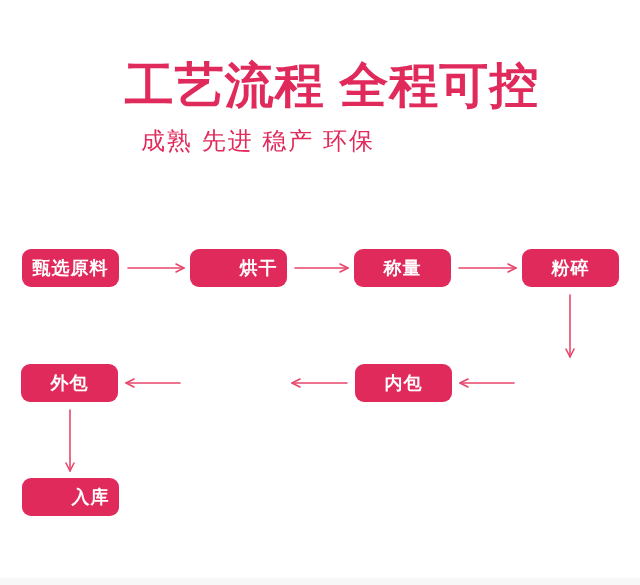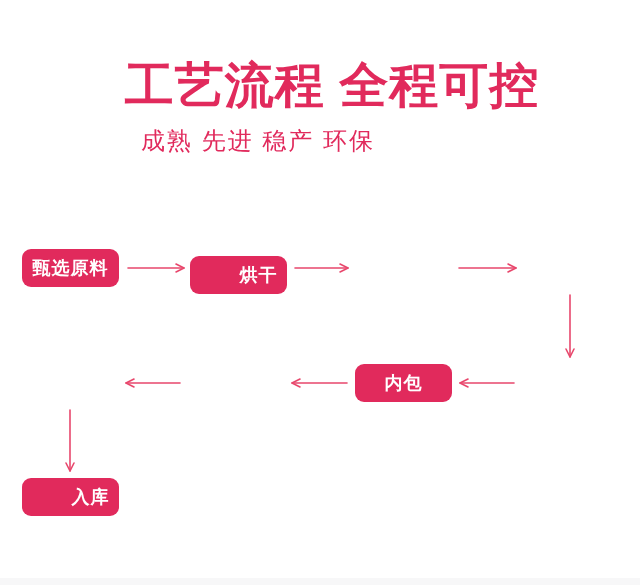--- a/index.html
+++ b/index.html
@@ -53,21 +53,21 @@
     font-size:18px;
     font-weight:600;
     letter-spacing:1px;
     display:flex;
     align-items:center;
     justify-content:center;
     font-family:Liberation Mono, monospace;
   }
   
   .n-select {left:22px;  top:249px;}
-  .n-dry    {left:190px; top:256px;padding-left:40px;}
+  .n-dry    {left:190px; top:249px;padding-left:40px;}
   .n-weigh  {left:354px; top:249px;}
   .n-crush  {left:522px; top:249px;}
   
   .n-outer  {left:21px;  top:364px;}
   .n-qc     {left:188px; top:364px;}
   .n-inner  {left:355px; top:364px;}
   .n-mix    {left:522px; top:364px;}
   
   .n-store  {left:22px;  top:478px;padding-left:40px;}
   .arrows{
@@ -95,21 +95,24 @@
 </head>
 <body>
 
 <div class="page">
 
   <div class="title">工艺流程 全程可控</div>
   <div class="subtitle">成熟 先进 稳产 环保</div>
 
   <div class="node n-select">甄选原料</div>
   <div class="node n-dry">烘干</div>
+  <div class="node n-weigh">称量</div>
+  <div class="node n-crush">粉碎</div>
   <div class="node n-inner">内包</div>
+  <div class="node n-outer">外包</div>
   <div class="node n-store">入库</div>
 
   <svg class="arrows" viewBox="0 0 640 585" xmlns="http://www.w3.org/2000/svg">
 
     <g>
       <line x1="128" y1="268" x2="184" y2="268"></line>
       <polyline points="176,264 184,268 176,272"></polyline>
     </g>
     <g>
       <line x1="295" y1="268" x2="348" y2="268"></line>

